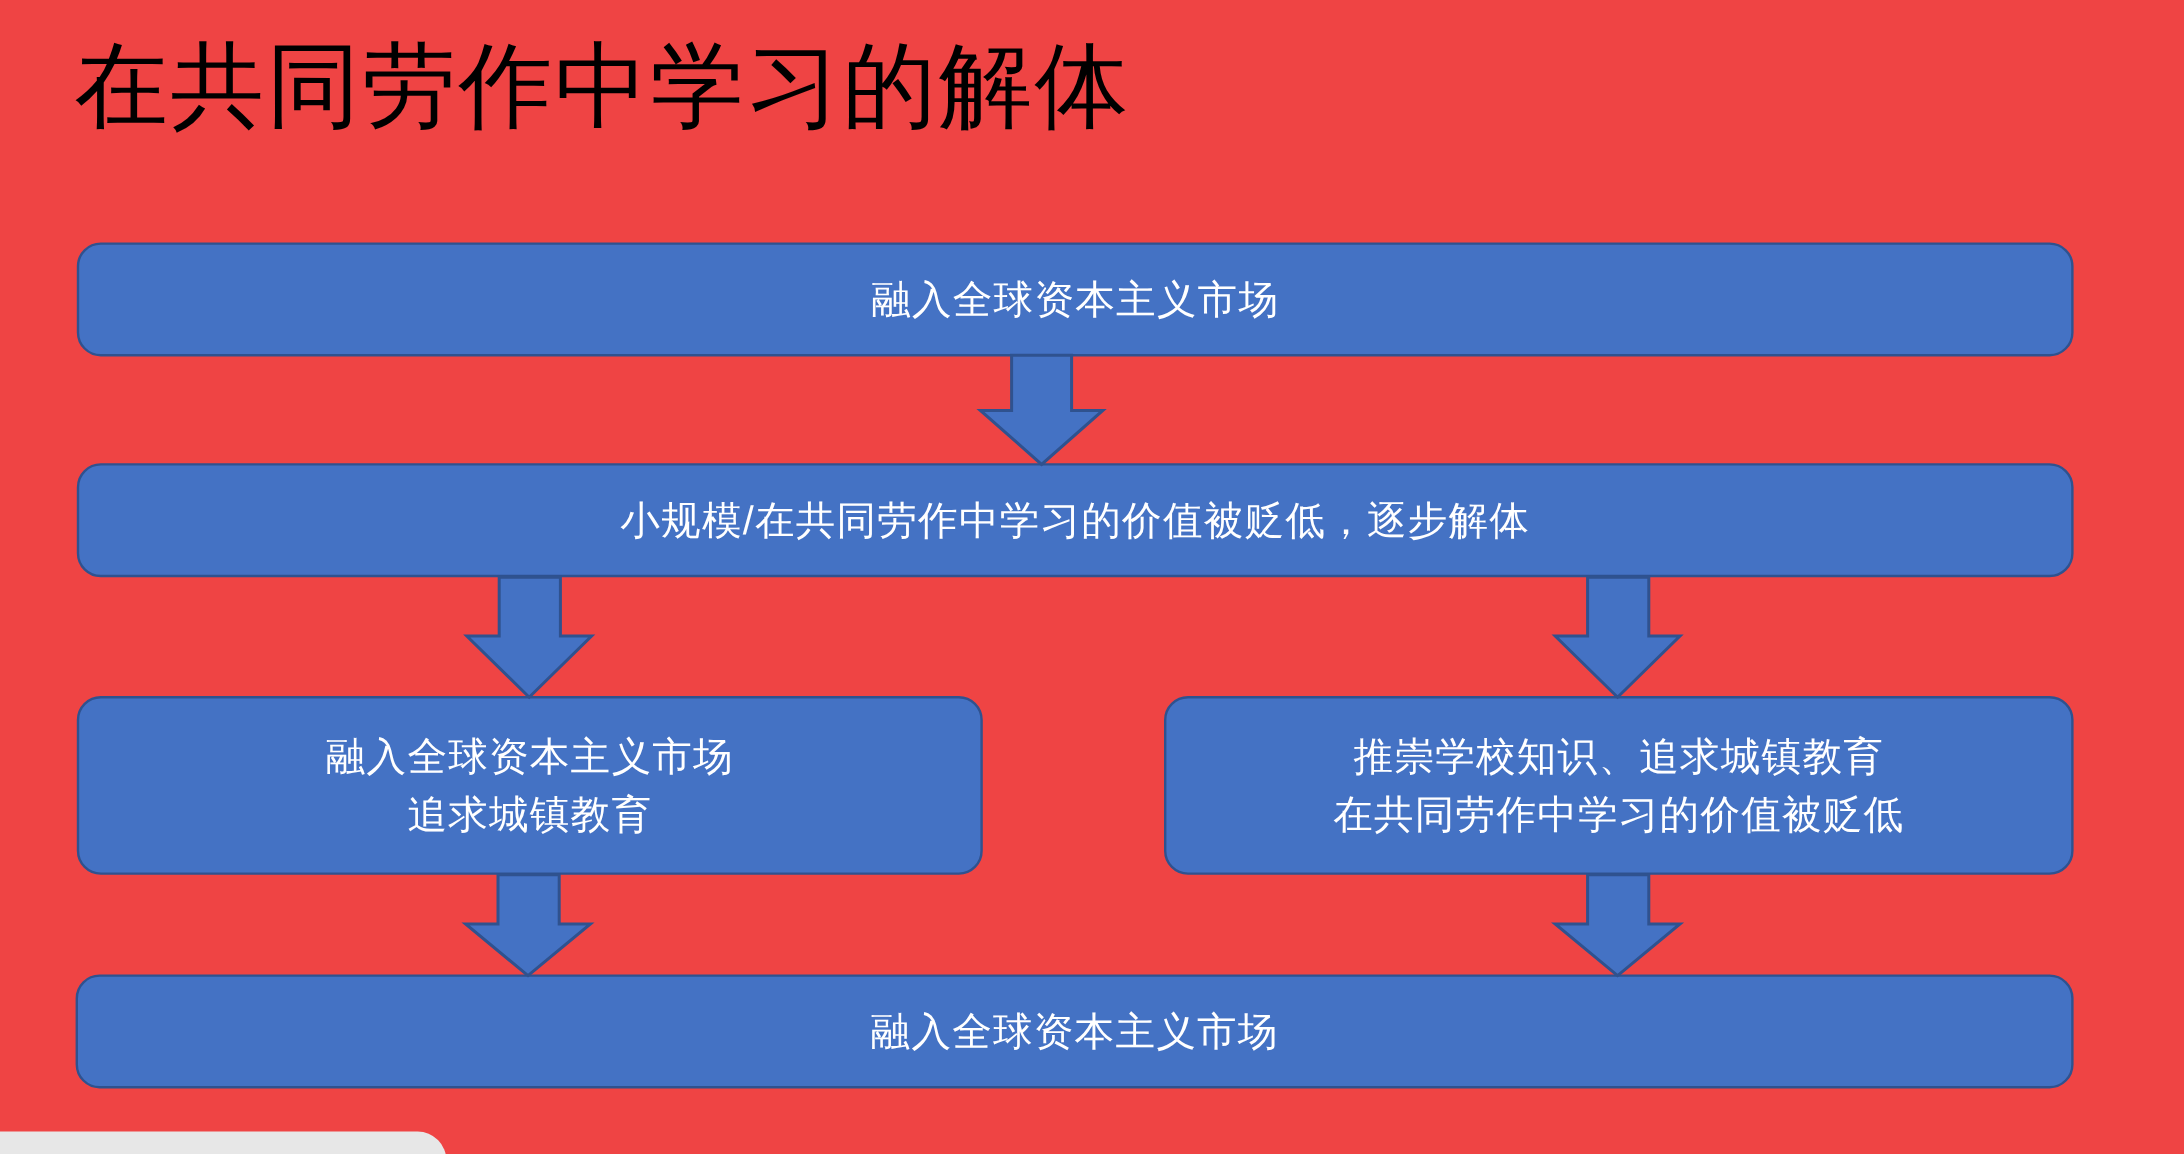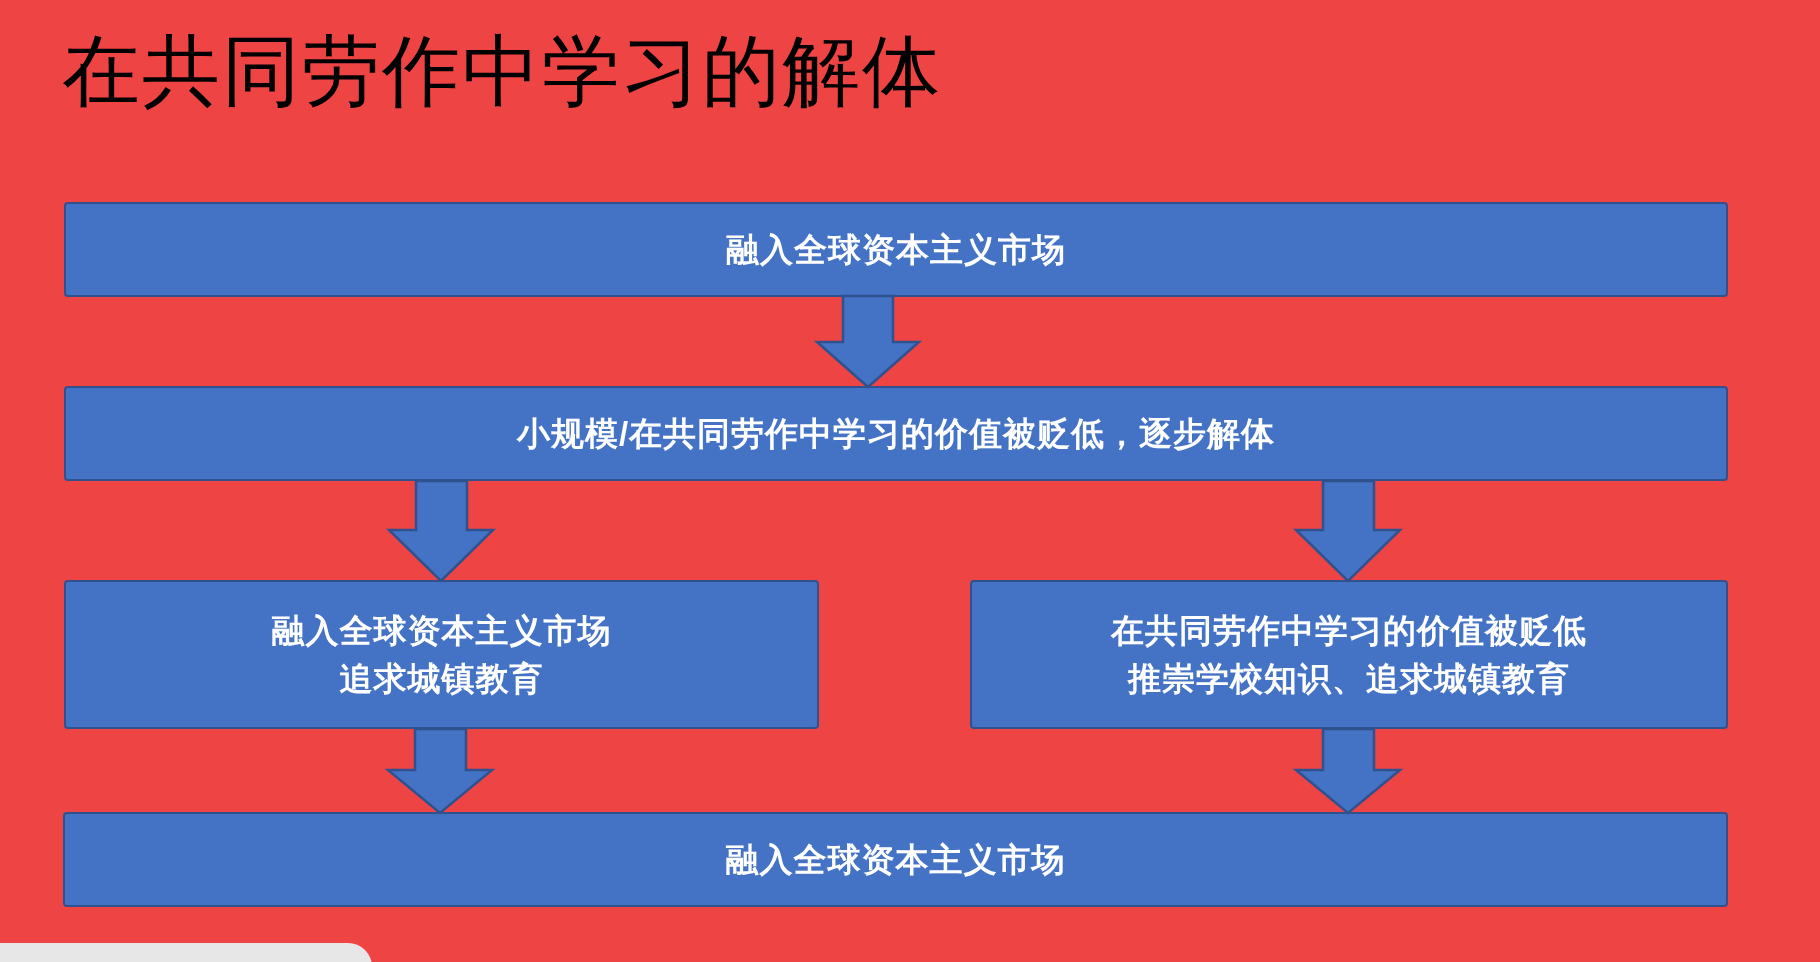--- a/index.html
+++ b/index.html
@@ -25,30 +25,29 @@
     letter-spacing: 2px;
     color: #000000;
     white-space: nowrap;
     font-weight: 400;
   }
   .flow-box {
     position: absolute;
     box-sizing: border-box;
     background: #4472C4;
     border: 2.5px solid #2F528F;
-    border-radius: 4px;
+    border-radius: 20px;
     color: #ffffff;
     display: flex;
     flex-direction: column;
     align-items: center;
     justify-content: center;
     font-size: 33px;
     line-height: 1.45;
     letter-spacing: 1px;
-    font-weight: bold;
   }
   #box-top    { left: 64px;  top: 202px; width: 1664px; height: 95px; }
   #box-second { left: 64px;  top: 386px; width: 1664px; height: 95px; }
   #box-left   { left: 64px;  top: 580px; width: 755px;  height: 149px; }
   #box-right  { left: 970px; top: 580px; width: 758px;  height: 149px; }
   #box-bottom { left: 63px;  top: 812px; width: 1665px; height: 95px; }
   .arrows-layer {
     position: absolute;
     left: 0;
     top: 0;
@@ -84,22 +83,22 @@
   <div id="box-second" class="flow-box">
     <span>小规模/在共同劳作中学习的价值被贬低，逐步解体</span>
   </div>
 
   <div id="box-left" class="flow-box">
     <span>融入全球资本主义市场</span>
     <span>追求城镇教育</span>
   </div>
 
   <div id="box-right" class="flow-box">
+    <span>推崇学校知识、追求城镇教育</span>
     <span>在共同劳作中学习的价值被贬低</span>
-    <span>推崇学校知识、追求城镇教育</span>
   </div>
 
   <div id="box-bottom" class="flow-box">
     <span>融入全球资本主义市场</span>
   </div>
 
   <svg class="arrows-layer" width="1820" height="962" viewBox="0 0 1820 962">
     <polygon points="843,296 893,296 893,342 919,342 868,387 817,342 843,342" fill="#4472C4"></polygon>
     <polygon points="416,481 467,481 467,530 493,530 441,581 389,530 416,530" fill="#4472C4"></polygon>
     <polygon points="1323,481 1374,481 1374,530 1400,530 1348,581 1296,530 1323,530" fill="#4472C4"></polygon>

